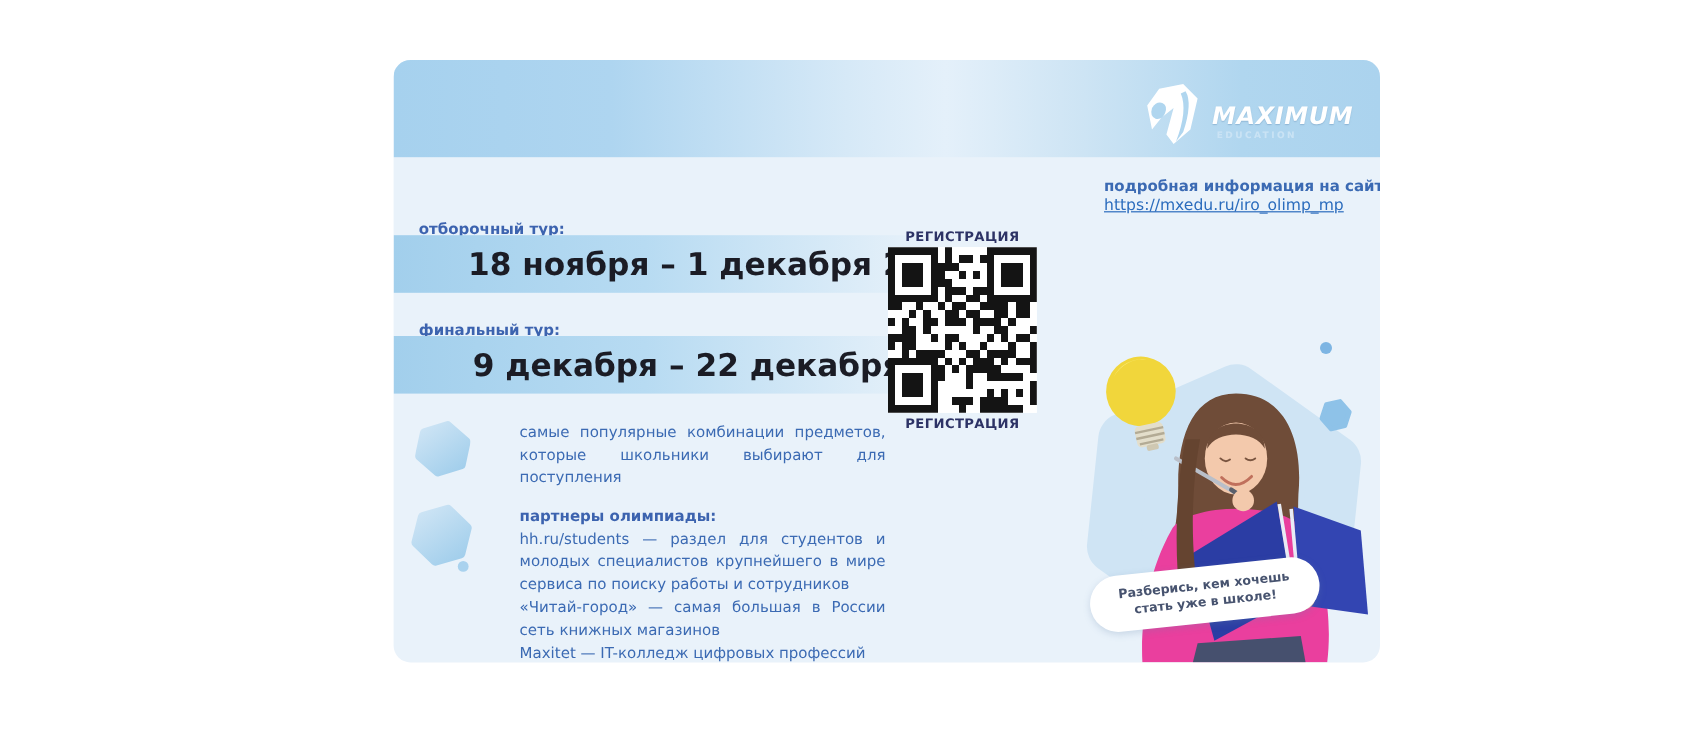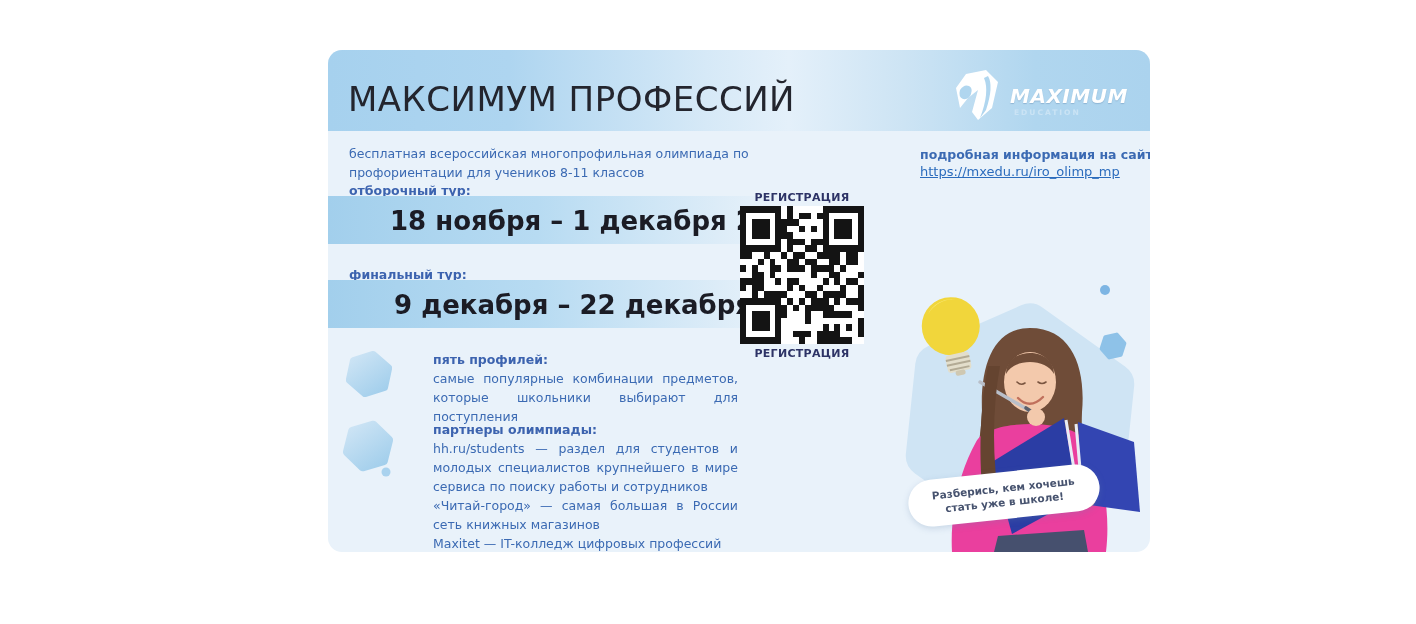--- a/index.html
+++ b/index.html
@@ -58,23 +58,21 @@
     box-shadow:0 2px 6px rgba(100,130,170,.25);}
   .bubble-text{font-size:10.5px;line-height:14px;color:#47536f;text-align:center;font-weight:600;}
 </style>
 </head>
 <body>
 
 <div class="stage">
   <div class="flyer">
 
     <div class="title-band"></div>
-    <div class="flyer-title">МАКСИМУМ ПРОФЕССИЙ</div>
-
-    <div class="subtitle">бесплатная всероссийская многопрофильная олимпиада по профориентации для учеников 8-11 классов</div>
+
 
     <div class="round-label" style="top:133px">отборочный тур:</div>
     <div class="round-band" style="top:146px">
       <div class="round-dates" style="left:62px">18 ноября – 1 декабря 2024</div>
     </div>
 
     <div class="round-label" style="top:217px">финальный тур:</div>
     <div class="round-band" style="top:230px">
       <div class="round-dates" style="left:66px">9 декабря – 22 декабря 2024</div>
     </div>
@@ -237,21 +235,20 @@
     <svg class="hex-icon" style="left:18px;top:300px" width="46" height="48" viewBox="0 0 46 48">
       <defs>
         <linearGradient id="hexg" x1="0" y1="0" x2="1" y2="1">
           <stop offset="0" stop-color="#cfe5f5"></stop>
             <stop offset="1" stop-color="#9fcdeb"></stop>
         </linearGradient>
       </defs>
       <polygon points="23,4 41,14 41,34 23,44 5,34 5,14" fill="url(#hexg)" stroke="url(#hexg)" stroke-width="7" stroke-linejoin="round" transform="rotate(12 23 24)"></polygon>
     </svg>
     <div class="section-text" style="top:300px">
-      <div class="section-heading">пять профилей:</div>
       <div class="just">самые популярные комбинации предметов, которые школьники выбирают для поступления</div>
     </div>
 
     <svg class="hex-icon" style="left:14px;top:368px" width="56" height="62" viewBox="0 0 56 62">
       <polygon points="26,6 45,17 45,39 26,50 7,39 7,17" fill="url(#hexg)" stroke="url(#hexg)" stroke-width="8" stroke-linejoin="round" transform="rotate(14 26 28)"></polygon>
       <circle cx="44" cy="54" r="4.5" fill="#a9d2ee"></circle>
     </svg>
     <div class="section-text" style="top:370px">
       <div class="section-heading">партнеры олимпиады:</div>
       <div class="just">hh.ru/students — раздел для студентов и молодых специалистов крупнейшего в мире сервиса по поиску работы и сотрудников</div>

